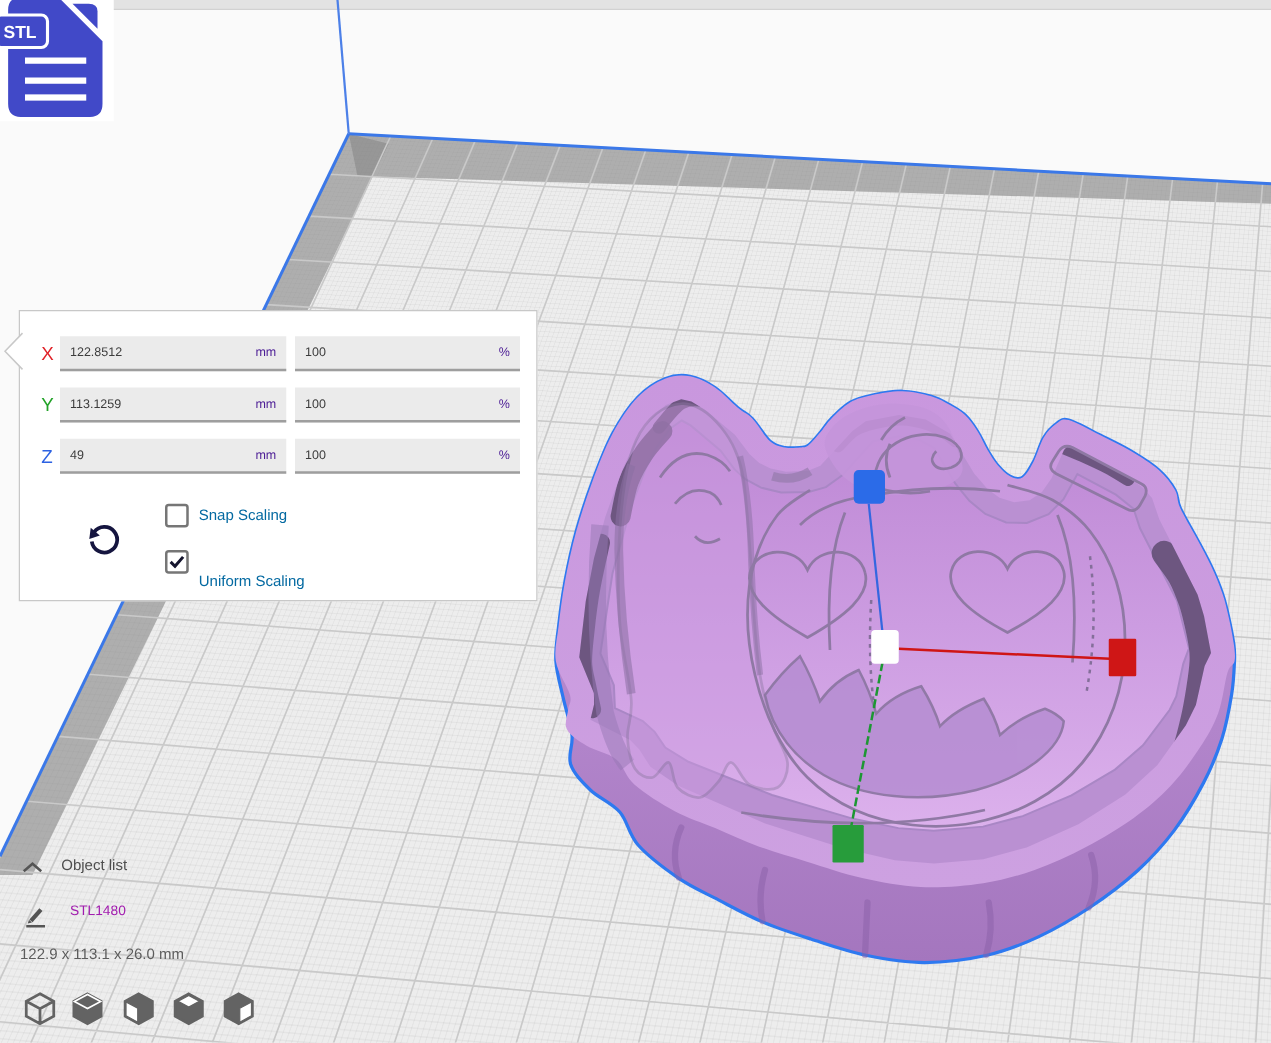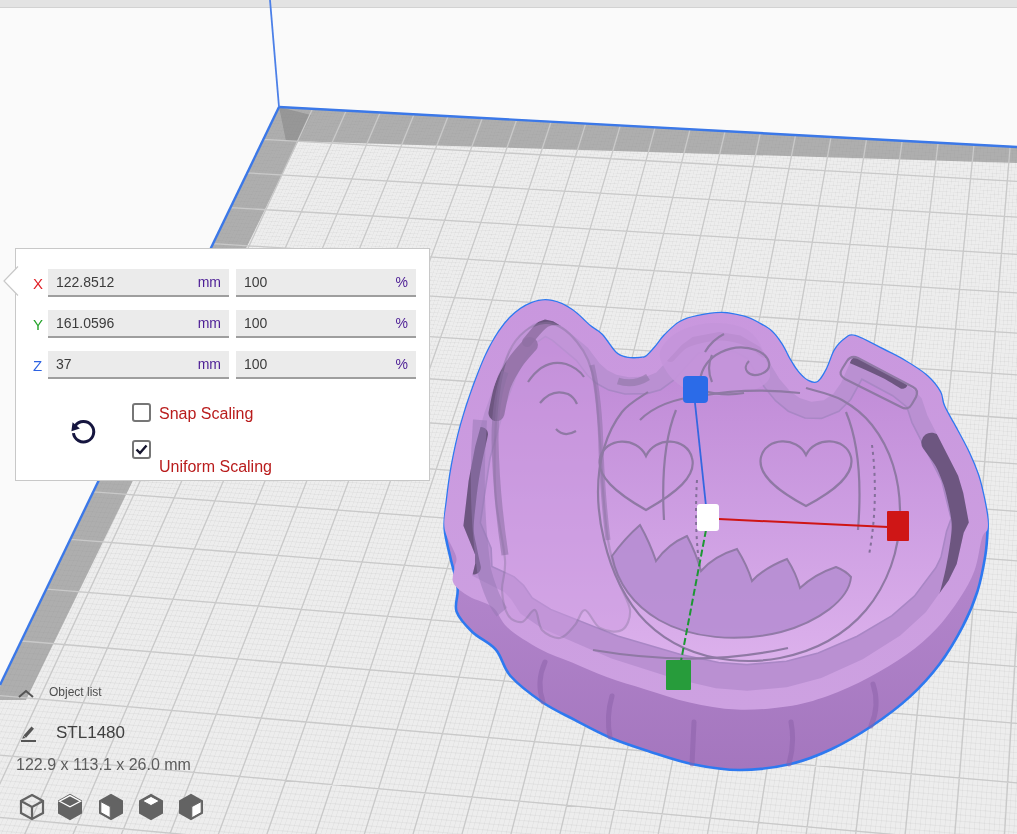--- a/index.html
+++ b/index.html
@@ -6,24 +6,24 @@
 #scene{position:absolute;left:0;top:0;width:1017px;height:834px;overflow:hidden}
 #plate{position:absolute;left:0;top:0;width:2400px;height:2400px;transform-origin:0 0;
 transform:matrix3d(0.330566,0.016253,0.000000,-0.000017,-0.201829,0.299264,0.000000,-0.000174,0.000000,0.000000,1.000000,0.000000,279.000000,107.000000,0.000000,1.000000);
 background:
  repeating-linear-gradient(to right, rgba(120,120,120,0.07) 0 2px, transparent 2px 10px),
  repeating-linear-gradient(to bottom, rgba(120,120,120,0.07) 0 2px, transparent 2px 10px),
  #ededed;}
 #panel{position:absolute;left:15px;top:248px;width:413px;height:231px;background:#fff;border:1px solid #c8c8c8;z-index:30}
 .frow{position:absolute;left:17px;height:28px;display:flex;align-items:center}
 .axl{font-size:15px;width:16px}
-.fld{position:absolute;height:28px;background:#ebebeb;border-bottom:2px solid #9e9e9e;font-size:14px;color:#3c3c3c;display:flex;align-items:center;justify-content:space-between;padding:0 8px;box-sizing:border-box}
+.fld{position:absolute;height:28px;background:#ebebeb;border-bottom:2px solid #9e9e9e;font-size:10px;color:#3c3c3c;display:flex;align-items:center;justify-content:space-between;padding:0 8px;box-sizing:border-box}
 .unit{color:#4c1d95}
 .cb{position:absolute;left:116px;width:19px;height:19px;border:2px solid #767676;border-radius:3px;background:#fff;box-sizing:border-box}
-.cblab{position:absolute;left:143px;font-size:16px;color:#b91c1c}
+.cblab{position:absolute;left:143px;font-size:12px;color:#0369a1}
 .botxt{position:absolute;color:#4e4e4e;z-index:5}
 </style></head><body>
 <div id="strip"></div>
 <div id="scene">
 <div id="plate"></div>
 <svg id="overlay" width="1017" height="834" style="position:absolute;left:0;top:0;z-index:2" viewBox="0 0 1017 834">
 
  <polygon points="279,107 1017,147 1017,163 286,141" fill="#888888" opacity="0.62"></polygon>
  <polygon points="279,107 311,115 26,700 0,700 0,685" fill="#888888" opacity="0.62"></polygon>
  <path d="M279.0 107.0L-106.7 906.8M312.6 108.8L-59.3 911.4M346.3 110.6L-11.7 916.1M380.2 112.5L36.2 920.7M414.1 114.3L84.3 925.4M448.2 116.1L132.6 930.1M482.4 118.0L181.2 934.9M516.7 119.8L230.0 939.6M551.1 121.7L279.1 944.4M585.7 123.6L328.5 949.2M620.3 125.4L378.0 954.0M655.1 127.3L427.9 958.9M690.1 129.2L478.0 963.8M725.1 131.1L528.3 968.7M760.3 133.0L579.0 973.6M795.6 134.9L629.8 978.6M831.0 136.8L681.0 983.5M866.6 138.7L732.4 988.6M902.2 140.7L784.1 993.6M938.1 142.6L836.1 998.6M974.0 144.5L888.3 1003.7M1010.1 146.5L940.8 1008.8M1046.3 148.4L993.6 1014.0M1082.6 150.4L1046.6 1019.2M1119.0 152.4L1100.0 1024.4M279.0 107.0L1137.3 153.4M263.4 139.4L1136.9 188.0M247.2 172.9L1136.5 224.0M230.5 207.6L1136.0 261.4M213.1 243.7L1135.5 300.2M195.1 281.1L1135.1 340.6M176.3 320.0L1134.5 382.6M156.8 360.4L1134.0 426.4M136.5 402.4L1133.5 472.0M115.4 446.2L1132.9 519.7M93.4 491.8L1132.3 569.4M70.5 539.4L1131.7 621.4M46.5 589.1L1131.0 675.8M21.5 641.0L1130.3 732.8M-4.7 695.3L1129.6 792.6M-32.1 752.2L1128.8 855.4M-60.9 811.8L1128.0 921.4M-91.0 874.4L1127.2 990.8" stroke="#c9c9c9" stroke-width="1.3" fill="none"></path>
@@ -96,49 +96,59 @@
   <line x1="695" y1="403" x2="706" y2="506" stroke="#3467e0" stroke-width="1.8"></line>
   <line x1="706" y1="530" x2="681" y2="661" stroke="#1d9733" stroke-width="2" stroke-dasharray="7,3"></line>
   <line x1="719" y1="519" x2="888" y2="527" stroke="#cf1515" stroke-width="2"></line>
   <rect x="683" y="376" width="25" height="27" rx="4" fill="#2b6be8"></rect>
   <rect x="697" y="504" width="22" height="27" rx="3" fill="#ffffff"></rect>
   <rect x="887" y="511" width="22" height="30" rx="1" fill="#cf1616"></rect>
   <rect x="666" y="660" width="25" height="30" rx="1" fill="#279c3b"></rect>
  </g>
 </svg>
 
+<div style="position:absolute;left:0;top:0;width:91px;height:97px;background:#fff;z-index:20">
+<svg width="91" height="97" viewBox="0 0 91 97">
+ <path d="M6.5 8 Q6.5 -2 16.5 -2 L49 -2 L49 0 L82 33 L82 83 Q82 93.5 72 93.5 L16.5 93.5 Q6.5 93.5 6.5 83 Z" fill="#4149c8"></path>
+ <path d="M58 3 L78 23 L78 9 Q78 3 71 3 Z" fill="#4149c8"></path>
+ <rect x="-4" y="12" width="42" height="26" rx="5" fill="#4149c8" stroke="#fff" stroke-width="2.5"></rect>
+ <text x="16" y="30.5" font-size="14" font-weight="bold" fill="#fff" text-anchor="middle" font-family="Liberation Sans,sans-serif">STL</text>
+ <rect x="20" y="46" width="49" height="5" fill="#fff"></rect>
+ <rect x="20" y="62" width="49" height="5" fill="#fff"></rect>
+ <rect x="20" y="75.5" width="49" height="5" fill="#fff"></rect>
+</svg></div>
 
 <div id="panel">
  <div class="frow" style="top:20px">
         <span class="axl" style="color:#e02128">X</span>
       </div>
  <div class="frow" style="top:61px">
         <span class="axl" style="color:#23a329">Y</span>
       </div>
  <div class="frow" style="top:102px">
         <span class="axl" style="color:#2d62e2">Z</span>
       </div>
  <div class="fld" style="left:32px;top:20px;width:181px">
         <span>122.8512</span>
         <span class="unit">mm</span>
       </div>
  <div class="fld" style="left:220px;top:20px;width:180px">
         <span>100</span>
         <span class="unit">%</span>
       </div>
  <div class="fld" style="left:32px;top:61px;width:181px">
-        <span>161.0596</span>
+        <span>113.1259</span>
         <span class="unit">mm</span>
       </div>
  <div class="fld" style="left:220px;top:61px;width:180px">
         <span>100</span>
         <span class="unit">%</span>
       </div>
  <div class="fld" style="left:32px;top:102px;width:181px">
-        <span>37</span>
+        <span>49</span>
         <span class="unit">mm</span>
       </div>
  <div class="fld" style="left:220px;top:102px;width:180px">
         <span>100</span>
         <span class="unit">%</span>
       </div>
  <div class="cb" style="top:154px"></div>
  <div class="cblab" style="top:156px">Snap Scaling</div>
  <div class="cb" style="top:191px;display:flex;align-items:center;justify-content:center">
    <svg width="13" height="11" viewBox="0 0 13 11">
@@ -160,22 +170,22 @@
 
 <svg width="20" height="12" viewBox="0 0 20 12" style="position:absolute;left:17px;top:688px;z-index:5">
       <path d="M2 9 L9 3 L16 9" stroke="#555" stroke-width="2" fill="none"></path>
     </svg>
 <div class="botxt" style="left:49px;top:685px;font-size:12px">Object list</div>
 <svg width="22" height="20" viewBox="0 0 22 20" style="position:absolute;left:17px;top:722px;z-index:5">
  <path d="M6.5 13.5 L14.5 4.5 L17 6.7 L9 15.7 Z" fill="#555"></path>
       <path d="M6.2 13.8 L5.2 16.8 L8.6 16 Z" fill="#555"></path>
  <rect x="4" y="18" width="15" height="2.4" fill="#555"></rect>
 </svg>
-<div class="botxt" style="left:56px;top:723px;font-size:17px;color:#404040">STL1480</div>
-<div class="botxt" style="left:16px;top:756px;font-size:16px;color:#5c5c5c">122.9 x 113.1 x 26.0 mm</div>
+<div class="botxt" style="left:56px;top:723px;font-size:11px;color:#a21caf">STL1480</div>
+<div class="botxt" style="left:16px;top:756px;font-size:12px;color:#5c5c5c">122.9 x 113.1 x 26.0 mm</div>
 
 <svg width="200" height="30" viewBox="0 0 200 30" style="position:absolute;left:18px;top:793px;z-index:5" fill="none" stroke="#636363">
  <g stroke-width="2.2">
   <path d="M14 2 L25 8 L25 20 L14 26 L3 20 L3 8 Z M3 8 L14 14 L25 8 M14 14 L14 26"></path>
  </g>
  <g transform="translate(38,0)">
   <path d="M14 2 L25 8 L25 20 L14 26 L3 20 L3 8 Z" fill="#636363" stroke="#636363" stroke-width="2"></path>
   <path d="M3.5 8.2 L14 13.8 L24.5 8.2 L14 2.6 Z" fill="none" stroke="#fff" stroke-width="1.3"></path>
  </g>
  <g transform="translate(79,0)">

